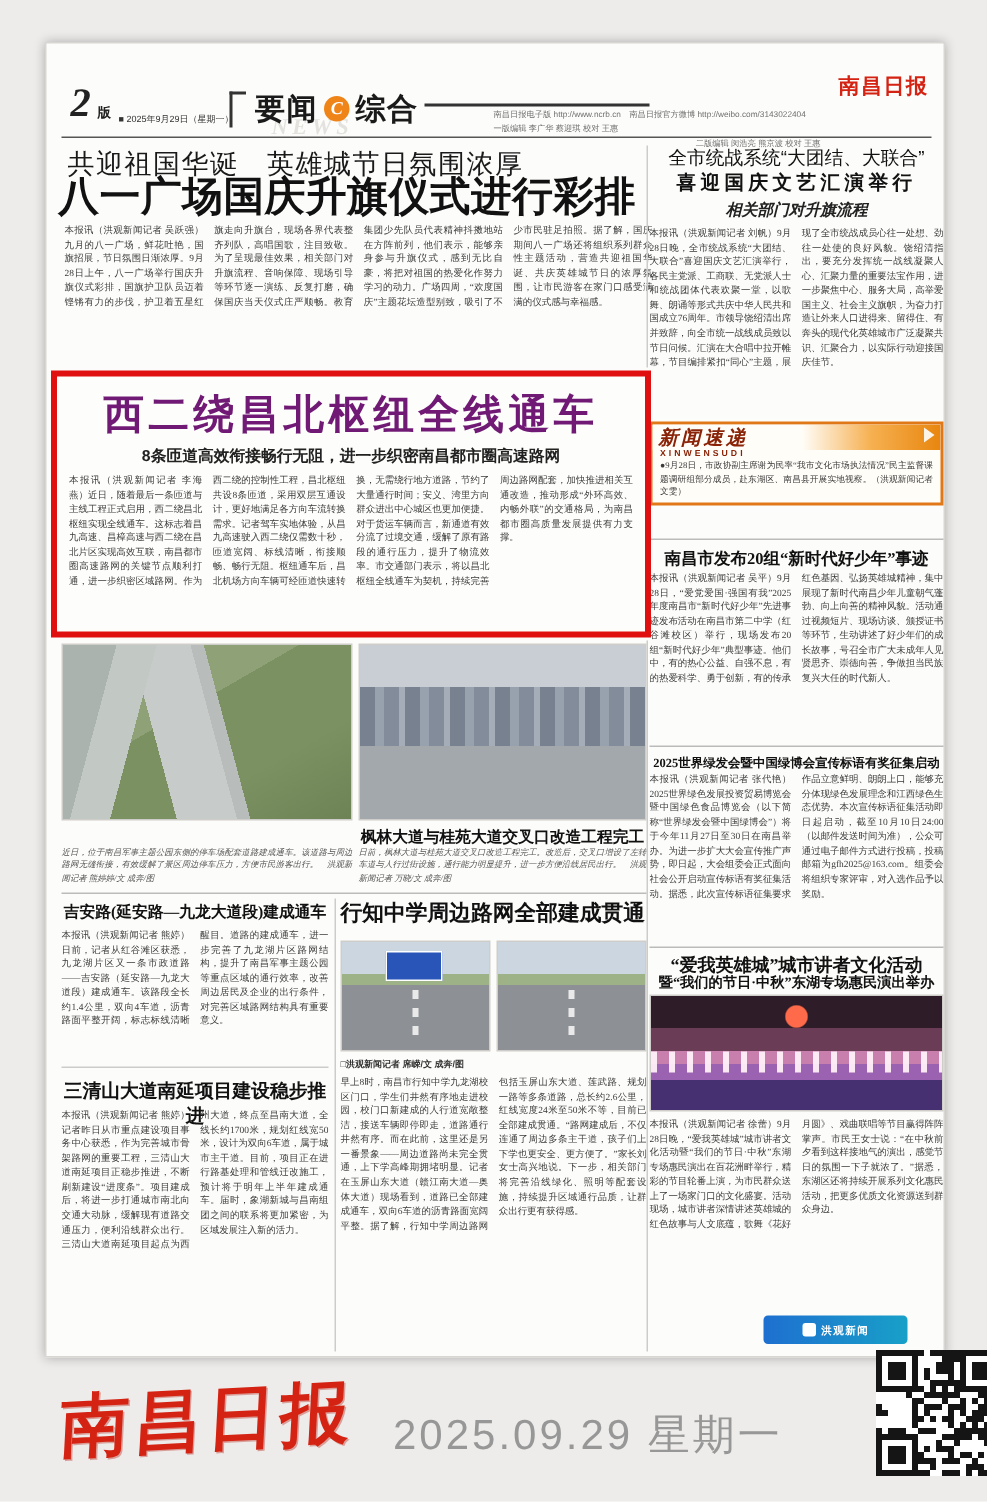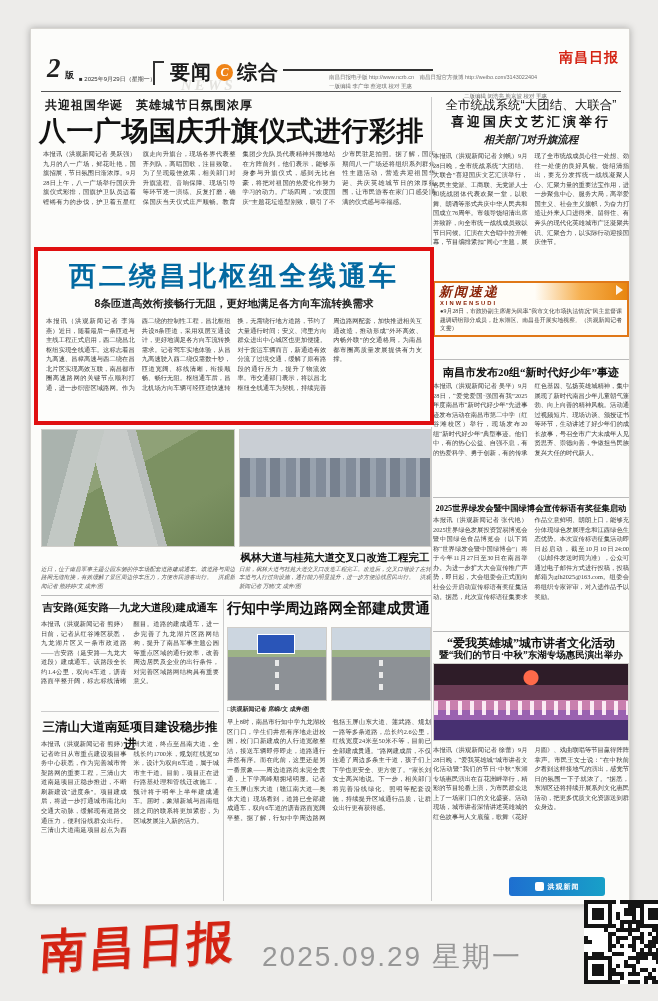--- a/index.html
+++ b/index.html
@@ -17,29 +17,29 @@
   .brk-b{width:150px;border-top:2px solid #333;align-self:flex-start;margin-top:10px}
   .mh-sec-text{font-size:20px;font-weight:700;color:#1a1a1a;letter-spacing:1px}
   .mh-logo{width:17px;height:17px;border-radius:50%;background:#ef8418;color:#fff;
            font:italic 700 12px "Liberation Serif",serif;display:flex;align-items:center;justify-content:center}
   .mh-ghost{left:150px;top:48px;font:italic 700 15px "Liberation Serif",serif;color:#e3e2de;letter-spacing:3px}
   .mh-info{left:298px;top:44px;width:218px;font-size:5.5px;color:#6f6f6f;line-height:1.7}
   .mh-info .r{text-align:right}
   .mh-brand{left:528px;top:20px;font:700 14px "Liberation Serif",serif;color:#d42313;letter-spacing:1px}
   .mh-rule{left:10px;top:62px;width:580px;border-top:1.5px solid #555}
   
-  .kicker{left:14px;top:68px;font-size:12px;font-weight:700;color:#1a1a1a;letter-spacing:1px}
+  .kicker{left:14px;top:68px;font-size:18px;font-weight:400;color:#1a1a1a;letter-spacing:1px}
   .lead-h{left:8px;top:84px;width:396px;font-size:27px;font-weight:700;color:#111;letter-spacing:.5px;white-space:nowrap}
   .bt{font-size:6.3px;line-height:1.52;color:#3b3b3b;text-align:justify;overflow:hidden;
       font-family:"Liberation Serif",serif;column-gap:7px}
   .c4{column-count:4}.c2{column-count:2}
   .lead-b{left:12px;top:120px;width:392px;height:94px}
   
   .hibox{left:3px;top:218px;width:400px;height:178px;border:4px solid #e01010;background:#fdfdfb;box-sizing:border-box;z-index:5}
-  .hi-h{margin-top:7px;text-align:center;font:700 27px "Liberation Serif",serif;color:#0369a1;letter-spacing:3px}
+  .hi-h{margin-top:7px;text-align:center;font:700 27px "Liberation Serif",serif;color:#701a75;letter-spacing:3px}
   .hi-s{margin-top:3px;text-align:center;font-size:10.5px;font-weight:700;color:#222}
   .hi-b{margin:5px 8px 0 8px;height:110px}
   
   .ph{background-repeat:no-repeat;border:1px solid #cfcdc9;box-sizing:border-box}
   .photo-park{left:10px;top:400px;width:194px;height:118px;background:
     linear-gradient(105deg,#aab3ae 0 16%,#c2c8c4 16% 28%,rgba(0,0,0,0) 28%),
     linear-gradient(75deg,rgba(0,0,0,0) 34%,#c7cbc9 34% 52%,#b8bdbb 52% 56%,rgba(0,0,0,0) 56%),
     linear-gradient(150deg,#8fa177 0 40%,#7c9162 40% 70%,#6d8355 100%)}
   .photo-city{left:208px;top:400px;width:192px;height:118px;background:
     linear-gradient(180deg,#c9ced4 0 24%,rgba(0,0,0,0) 24%),
@@ -168,21 +168,21 @@
   <div class="abs rc-h4b">暨“我们的节日·中秋”东湖专场惠民演出举办</div>
   <div class="abs photo-stage"></div>
   <div class="abs bt c2 rc-b4">本报讯（洪观新闻记者 徐蕾）9月28日晚，“爱我英雄城”城市讲者文化活动暨“我们的节日·中秋”东湖专场惠民演出在百花洲畔举行，精彩的节目轮番上演，为市民群众送上了一场家门口的文化盛宴。活动现场，城市讲者深情讲述英雄城的红色故事与人文底蕴，歌舞《花好月圆》、戏曲联唱等节目赢得阵阵掌声。市民王女士说：“在中秋前夕看到这样接地气的演出，感觉节日的氛围一下子就浓了。”据悉，东湖区还将持续开展系列文化惠民活动，把更多优质文化资源送到群众身边。</div>
   <div class="abs badge">
     <i></i>
     <span>洪观新闻</span>
   </div>
 
   <div class="abs hibox">
     <div class="hi-h">西二绕昌北枢纽全线通车</div>
-    <div class="hi-s">8条匝道高效衔接畅行无阻，更好地满足各方向车流转换需求</div>
+    <div class="hi-s">8条匝道高效衔接畅行无阻，进一步织密南昌都市圈高速路网</div>
     <div class="bt c4 hi-b">本报讯（洪观新闻记者 李海燕）近日，随着最后一条匝道与主线工程正式启用，西二绕昌北枢纽实现全线通车。这标志着昌九高速、昌樟高速与西二绕在昌北片区实现高效互联，南昌都市圈高速路网的关键节点顺利打通，进一步织密区域路网。作为西二绕的控制性工程，昌北枢纽共设8条匝道，采用双层互通设计，更好地满足各方向车流转换需求。记者驾车实地体验，从昌九高速驶入西二绕仅需数十秒，匝道宽阔、标线清晰，衔接顺畅、畅行无阻。枢纽通车后，昌北机场方向车辆可经匝道快速转换，无需绕行地方道路，节约了大量通行时间；安义、湾里方向群众进出中心城区也更加便捷。对于货运车辆而言，新通道有效分流了过境交通，缓解了原有路段的通行压力，提升了物流效率。市交通部门表示，将以昌北枢纽全线通车为契机，持续完善周边路网配套，加快推进相关互通改造，推动形成“外环高效、内畅外联”的交通格局，为南昌都市圈高质量发展提供有力支撑。</div>
   </div>
 
   <div class="abs ph photo-park"></div>
   <div class="abs ph photo-city"></div>
   <div class="abs cap capR">枫林大道与桂苑大道交叉口改造工程完工</div>
   <div class="abs note noteL">近日，位于南昌军事主题公园东侧的停车场配套道路建成通车。该道路与周边路网无缝衔接，有效缓解了景区周边停车压力，方便市民游客出行。　洪观新闻记者 熊婷婷/文 成奔/图</div>
   <div class="abs note noteR">日前，枫林大道与桂苑大道交叉口改造工程完工。改造后，交叉口增设了左转车道与人行过街设施，通行能力明显提升，进一步方便沿线居民出行。　洪观新闻记者 万晓/文 成奔/图</div>
   <div class="abs hr1"></div>
 

